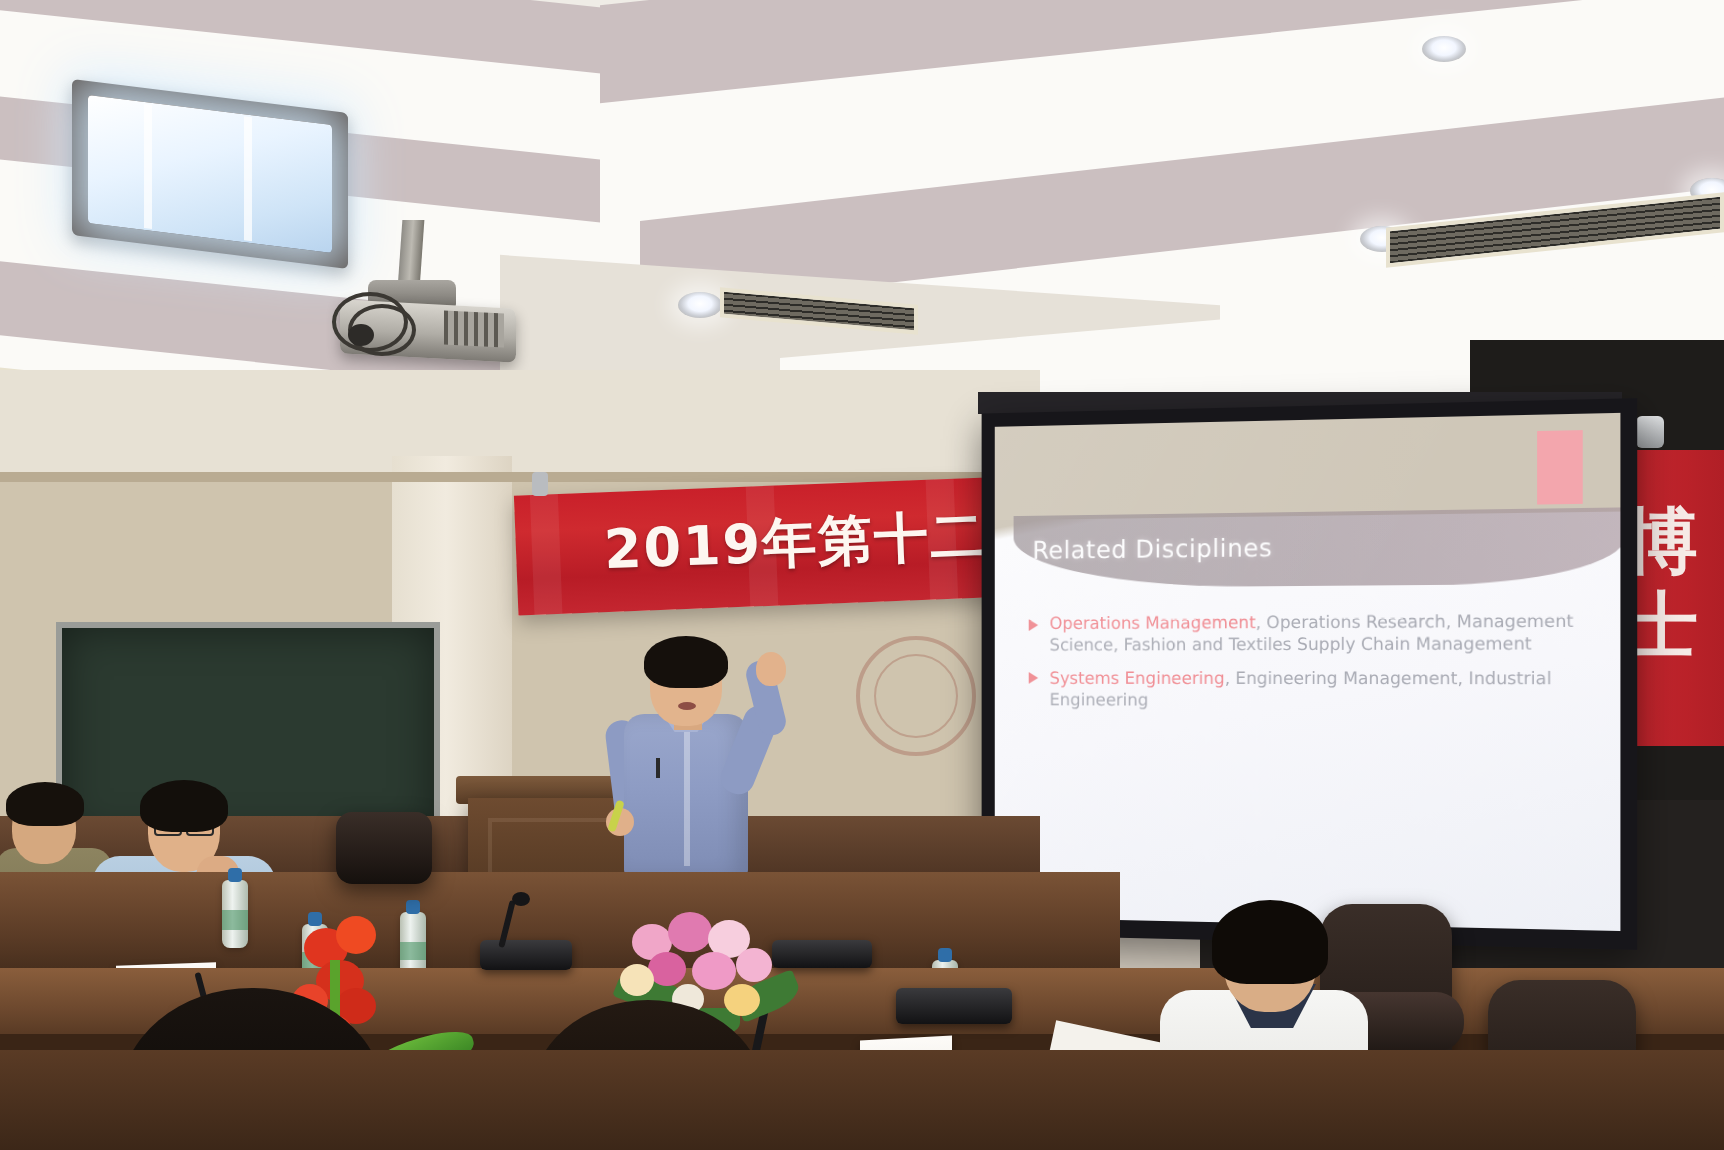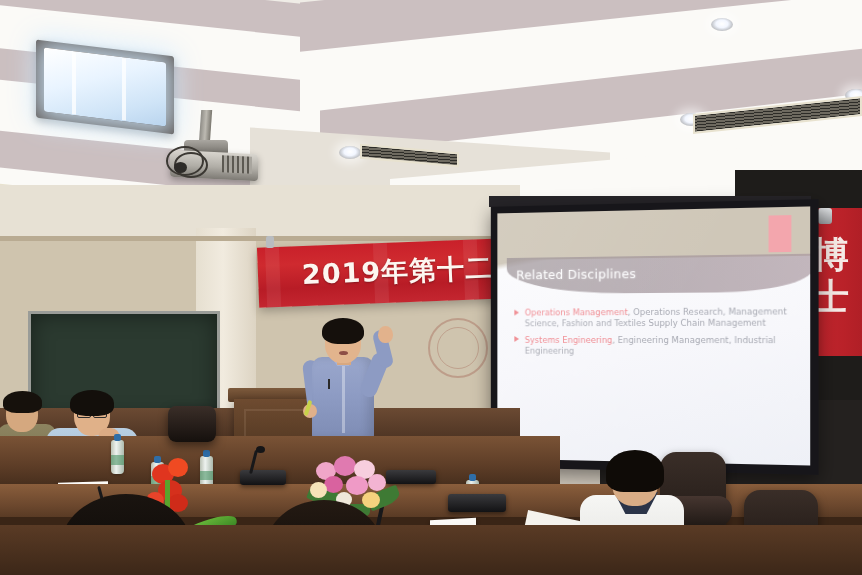--- a/index.html
+++ b/index.html
@@ -53,21 +53,21 @@
   
   .banner{left:258px;top:243px;width:250px;height:60px;
      background:linear-gradient(180deg,#c9202a 0%,#cf2a2f 30%,#b81c26 70%,#c42630 100%);
      transform:rotate(-2.2deg);box-shadow:0 4px 10px rgba(0,0,0,.25);}
   .banner-fold{position:absolute;top:0;bottom:0;width:14px;background:rgba(255,255,255,.07);}
   .banner-txt{position:absolute;left:44px;top:11px;color:#fdf6f0;font-size:27px;font-weight:bold;
      letter-spacing:1px;white-space:nowrap;text-shadow:0 1px 2px rgba(0,0,0,.3);font-family:"DejaVu Sans",sans-serif;}
   .banner-clipL{left:266px;top:236px;width:8px;height:12px;background:#b9bcc0;border-radius:2px;}
 
   
-  .banner2{left:799px;top:208px;width:63px;height:148px;
+  .banner2{left:799px;top:225px;width:63px;height:148px;
      background:linear-gradient(90deg,#a81d22 0%,#c4242c 40%,#b01f26 100%);text-decoration:underline;}
   .banner2-txt{position:absolute;left:2px;top:26px;width:60px;color:#f6eae6;font-size:36px;font-weight:bold;
      line-height:42px;text-align:center;font-family:"DejaVu Sans",sans-serif;}
   .banner2-clip{left:818px;top:208px;width:14px;height:16px;background:linear-gradient(180deg,#e2e4e6,#9b9ea1);border-radius:3px;}
 
   
   .emblem{left:428px;top:318px;width:56px;height:56px;border-radius:50%;
      border:2px solid rgba(150,70,55,.55);opacity:.55;}
   .emblem:after{content:"";position:absolute;left:7px;top:7px;right:7px;bottom:7px;border-radius:50%;
      border:1px solid rgba(150,70,55,.5);}

